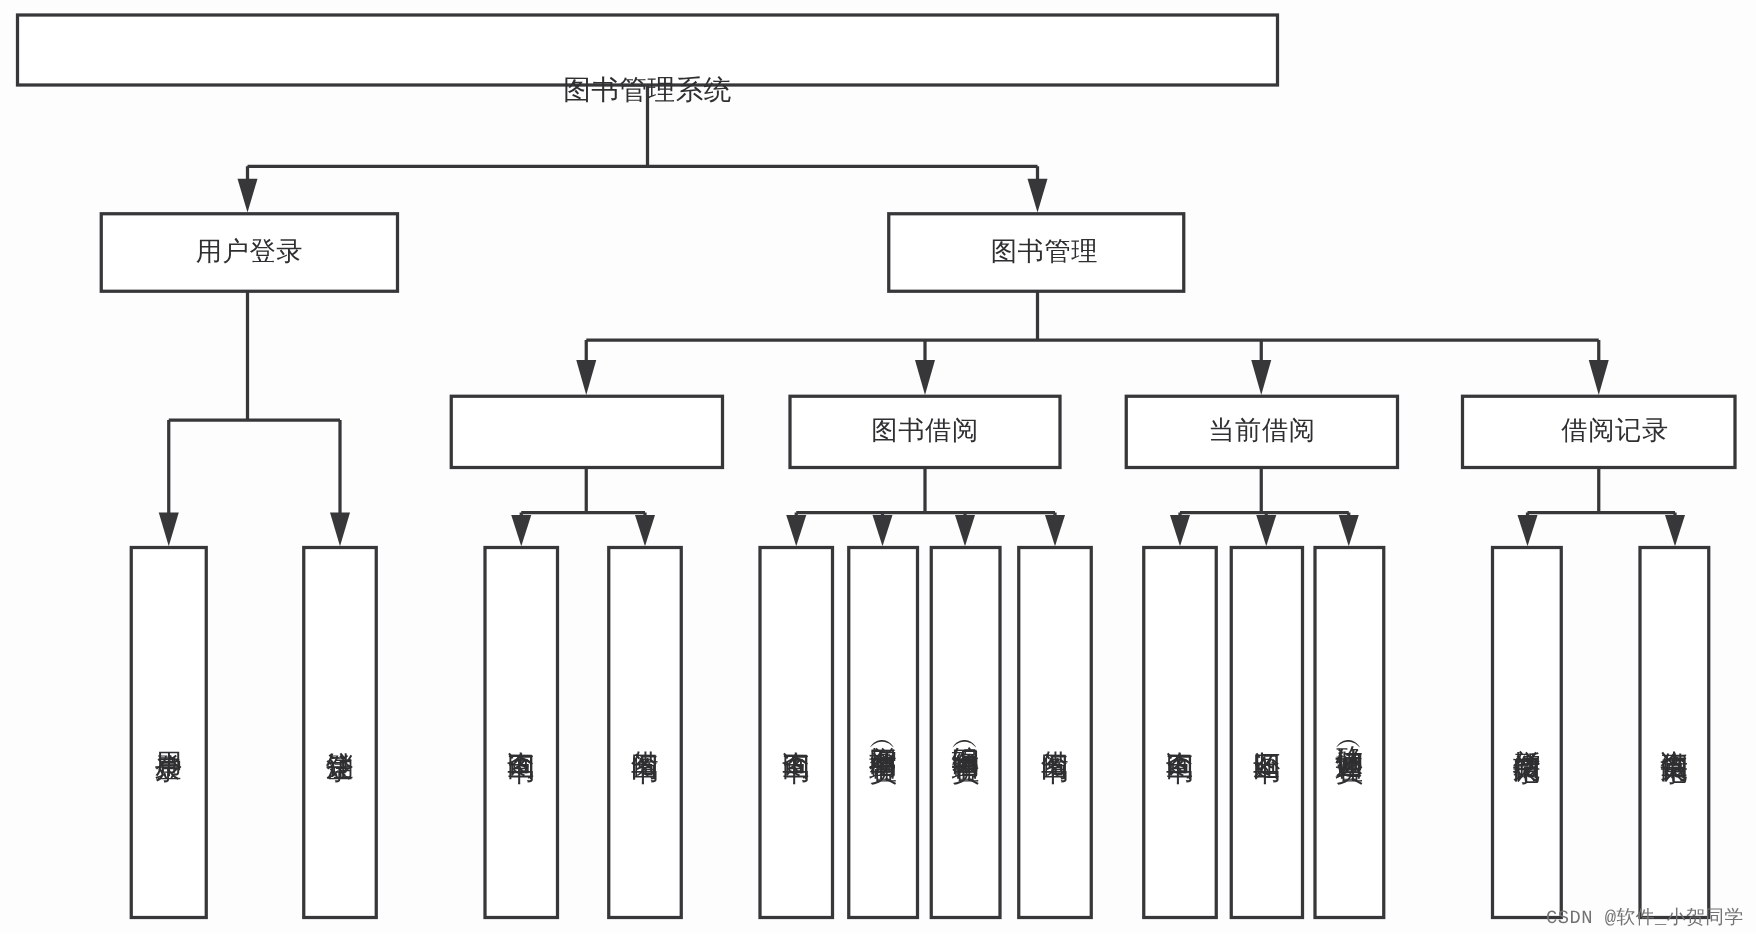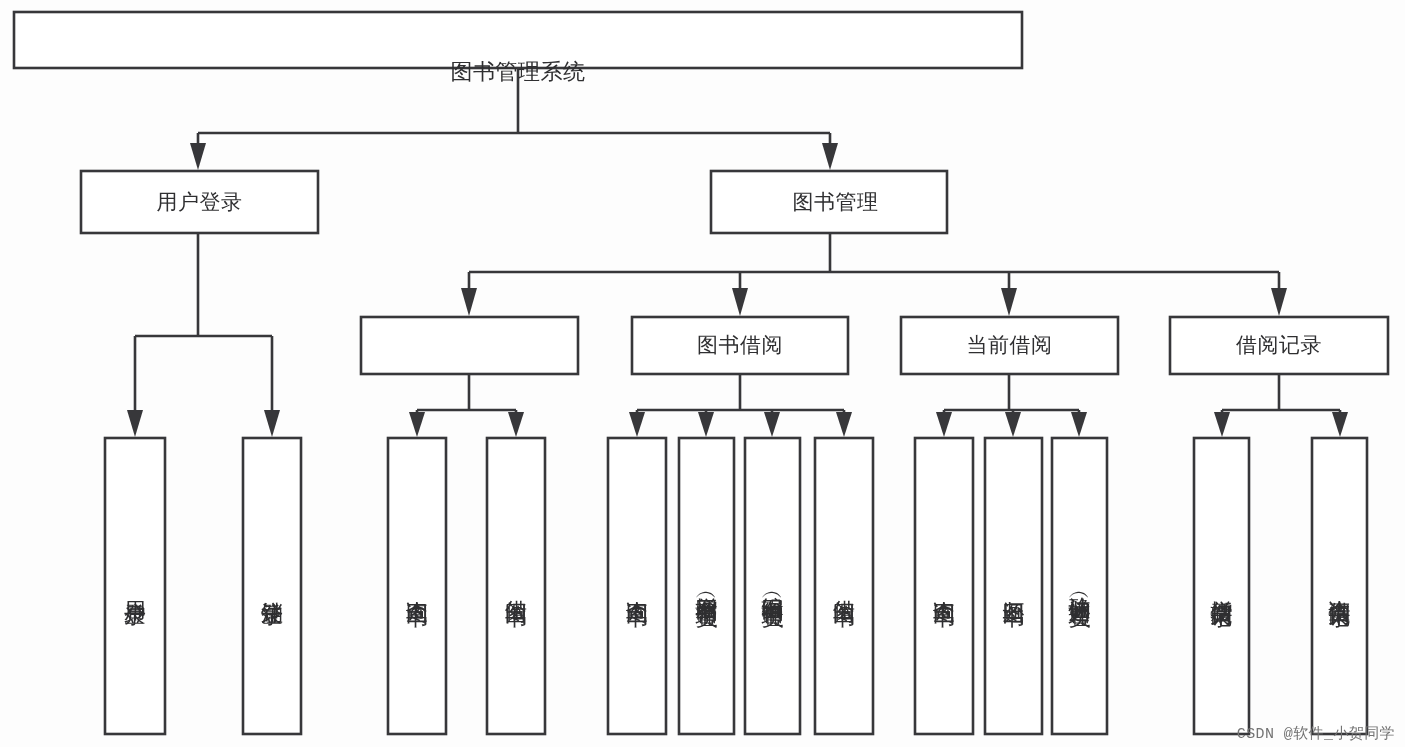--- a/index.html
+++ b/index.html
@@ -172,21 +172,21 @@
 
   <div class="node-label horiz" style="left:81px; top:171px; width:237px; height:62px;">用户登录</div>
 
   <div class="node-label horiz" style="left:711px; top:171px; width:249px; height:62px;">图书管理</div>
 
 
   <div class="node-label horiz" style="left:632px; top:317px; width:216px; height:57px;">图书借阅</div>
 
   <div class="node-label horiz" style="left:901px; top:317px; width:217px; height:57px;">当前借阅</div>
 
-  <div class="node-label horiz" style="left:1170px; top:317px; width:218px; height:57px;">借阅记录</div>
+  <div class="node-label horiz" style="left:1170px; top:317px; width:218px; height:57px;padding-left:13px;">借阅记录</div>
 
   <div class="node-label vert" style="left:105px; top:438px; width:60px; height:296px;">用户登录</div>
 
   <div class="node-label vert" style="left:243px; top:438px; width:58px; height:296px;">注销登录</div>
 
   <div class="node-label vert" style="left:388px; top:438px; width:58px; height:296px;">查询图书</div>
 
   <div class="node-label vert" style="left:487px; top:438px; width:58px; height:296px;">借阅图书</div>
 
   <div class="node-label vert" style="left:608px; top:438px; width:58px; height:296px;">查询图书</div>

